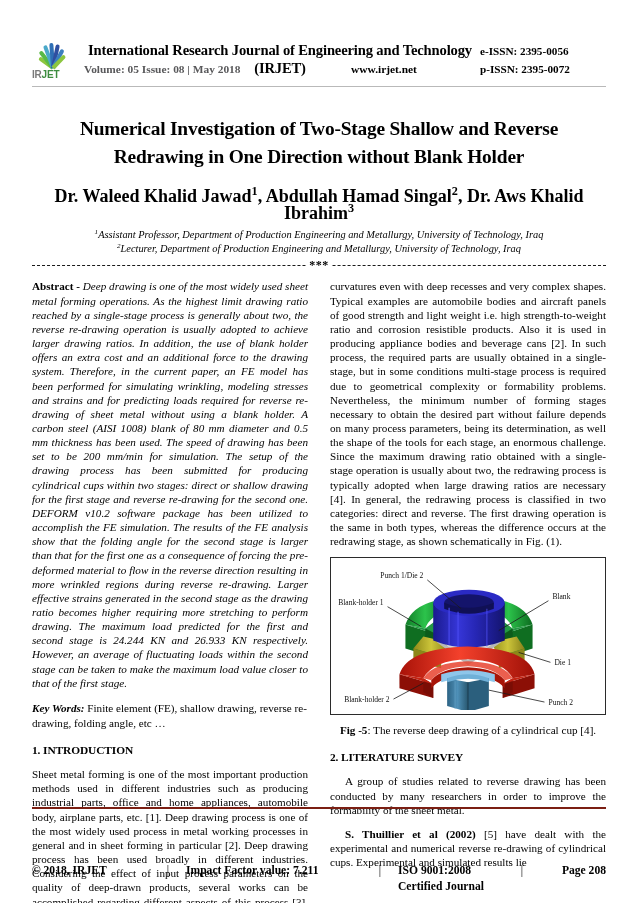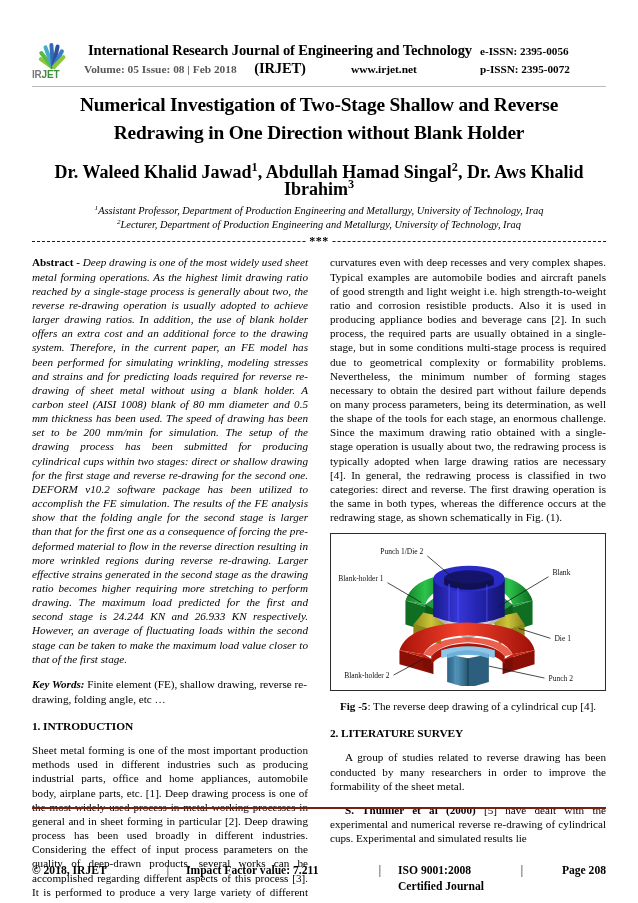--- a/index.html
+++ b/index.html
@@ -104,21 +104,21 @@
     margin-top: 6px;
   }
 
   
   .doc-title {
     text-align: center;
     font-weight: bold;
     font-size: 19.4px;
     line-height: 28px;
     letter-spacing: -0.2px;
-    margin: 4px 6px 0 6px;
+    margin: 28px 6px 0 6px;
   }
   .authors {
     text-align: center;
     font-weight: bold;
     font-size: 18px;
     line-height: 17px;
     margin-top: 17px;
   }
   .affils {
     text-align: center;
@@ -270,21 +270,21 @@
       </div>
       <div class="logo-word"><span class="ir">IR</span><span class="jet">JET</span></div>
     </div>
 
     <div class="masthead-text">
       <div class="mh-row mh-row1">
         <div class="mh-title">International Research Journal of Engineering and Technology (IRJET)</div>
         <div class="mh-issn">e-ISSN: 2395-0056</div>
       </div>
       <div class="mh-row mh-row2">
-        <div class="mh-vol">Volume: 05 Issue: 08 | Feb 2018</div>
+        <div class="mh-vol">Volume: 05 Issue: 08 | May 2018</div>
         <div class="mh-url">www.irjet.net</div>
         <div class="mh-issn">p-ISSN: 2395-0072</div>
       </div>
     </div>
   </div>
   <div class="header-rule"></div>
 
   <div class="doc-title">
     <span>Numerical Investigation of Two-Stage Shallow and Reverse Redrawing</span>
     <span>in One Direction without Blank Holder</span>
@@ -412,21 +412,21 @@
           </svg>
         </div>
       </div>
 
       <div class="fig-caption"><span class="lbl">Fig -5</span><span>: The reverse deep drawing of a cylindrical cup [4].</span></div>
 
       <div class="sect-head">2. LITERATURE SURVEY</div>
 
       <p class="body-para indent">A group of studies related to reverse drawing has been conducted by many researchers in order to improve the formability of the sheet metal.</p>
 
-      <p class="body-para indent"><span class="bold-run">S. Thuillier et al (2000)</span><span> [5] have dealt with the experimental and numerical reverse re-drawing of cylindrical cups. Experimental and simulated results lie</span></p>
+      <p class="body-para indent"><span class="bold-run">S. Thuillier et al (2002)</span><span> [5] have dealt with the experimental and numerical reverse re-drawing of cylindrical cups. Experimental and simulated results lie</span></p>
     </div>
   </div>
 
   <div class="footer">
     <div class="footer-rule"></div>
     <div class="footer-row">
       <div class="f-copy">© 2018, IRJET</div>
       <div class="f-pipe">|</div>
       <div class="f-if">Impact Factor value: 7.211</div>
       <div class="f-pipe">|</div>

